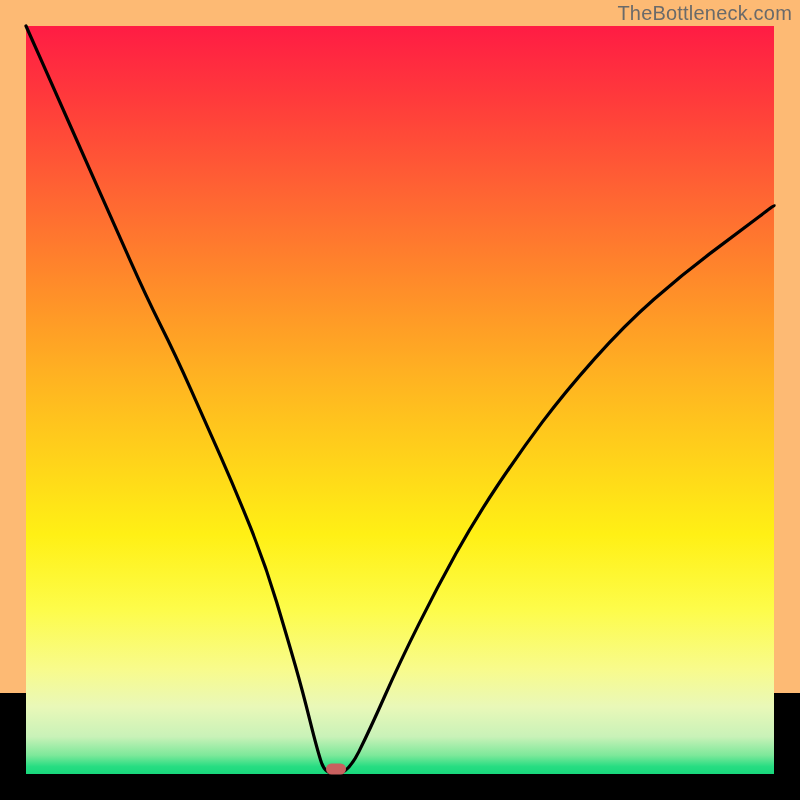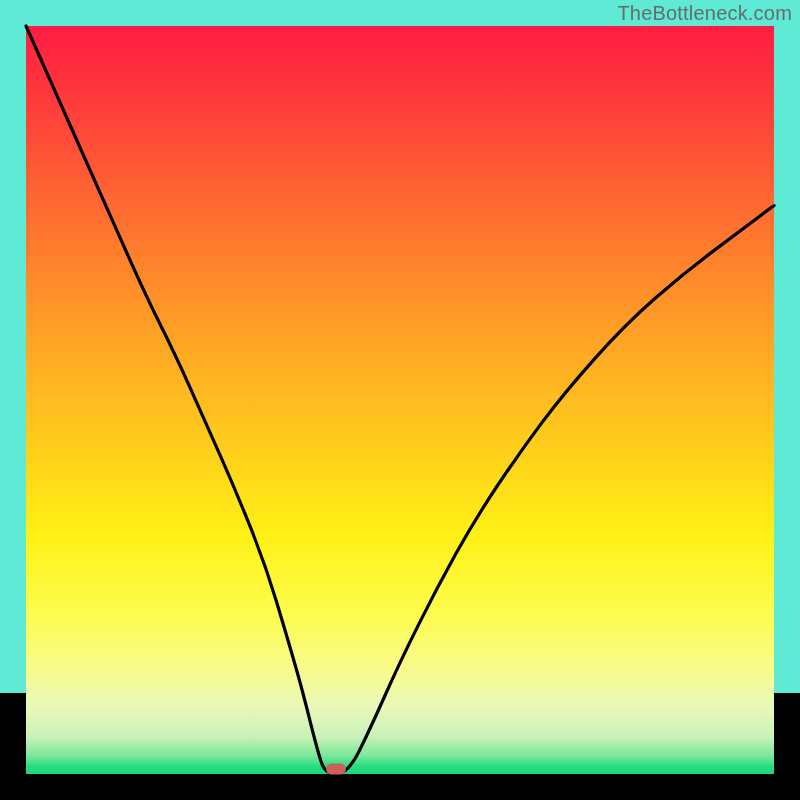--- a/index.html
+++ b/index.html
@@ -8,21 +8,21 @@
     width: 800px;
     height: 800px;
     background: #000;
     overflow: hidden;
     font-family: Arial, Helvetica, sans-serif;
   }
   .frame {
     position: relative;
     width: 800px;
     height: 693px;
-    background: #5eead4;
+    background: #fdba74;
   }
   .plot {
     position: absolute;
     left: 26px;
     top: 26px;
     width: 748px;
     height: 748px;
     background: linear-gradient(
       to bottom,
       #ff1c44 0%,

